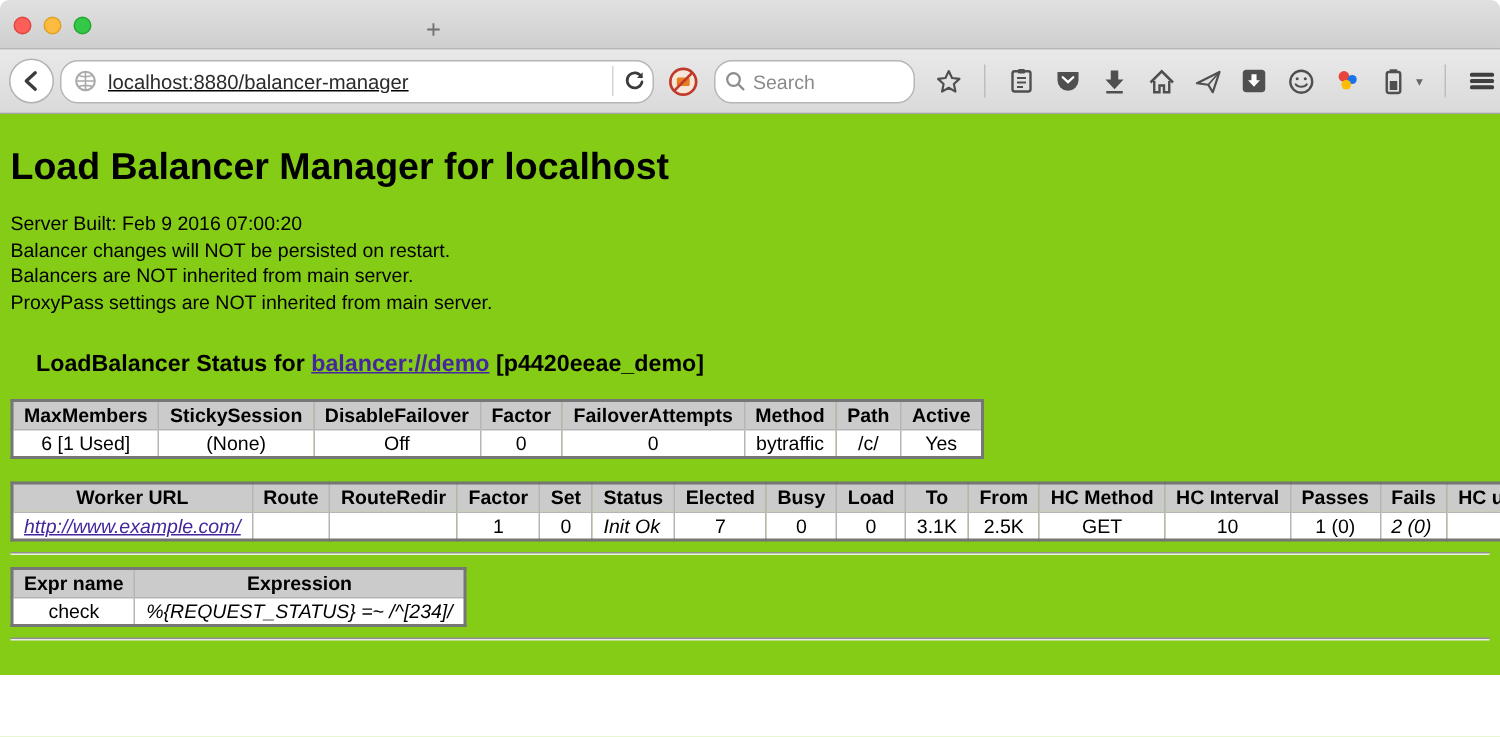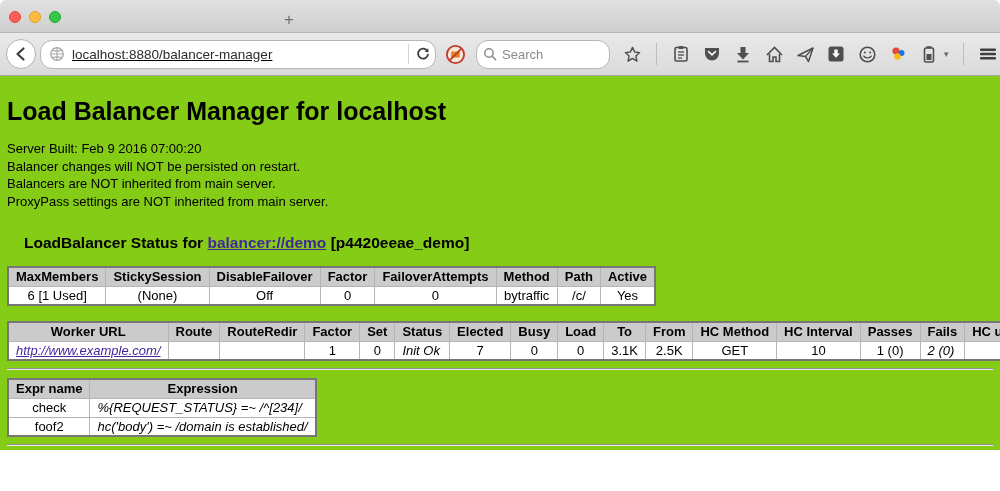--- a/index.html
+++ b/index.html
@@ -277,22 +277,18 @@
     <table>
       <tbody>
       <tr>
         <th>Expr name</th>
         <th>Expression</th>
       </tr>
       <tr>
         <td>check</td>
         <td class="left">%{REQUEST_STATUS} =~ /^[234]/</td>
       </tr>
-      <tr>
-        <td>foof2</td>
-        <td class="left">hc('body') =~ /domain is established/</td>
-      </tr>
     </tbody>
       </table>
 
     <hr class="rule">
   </div>
 </div>
 
 </body></html>

